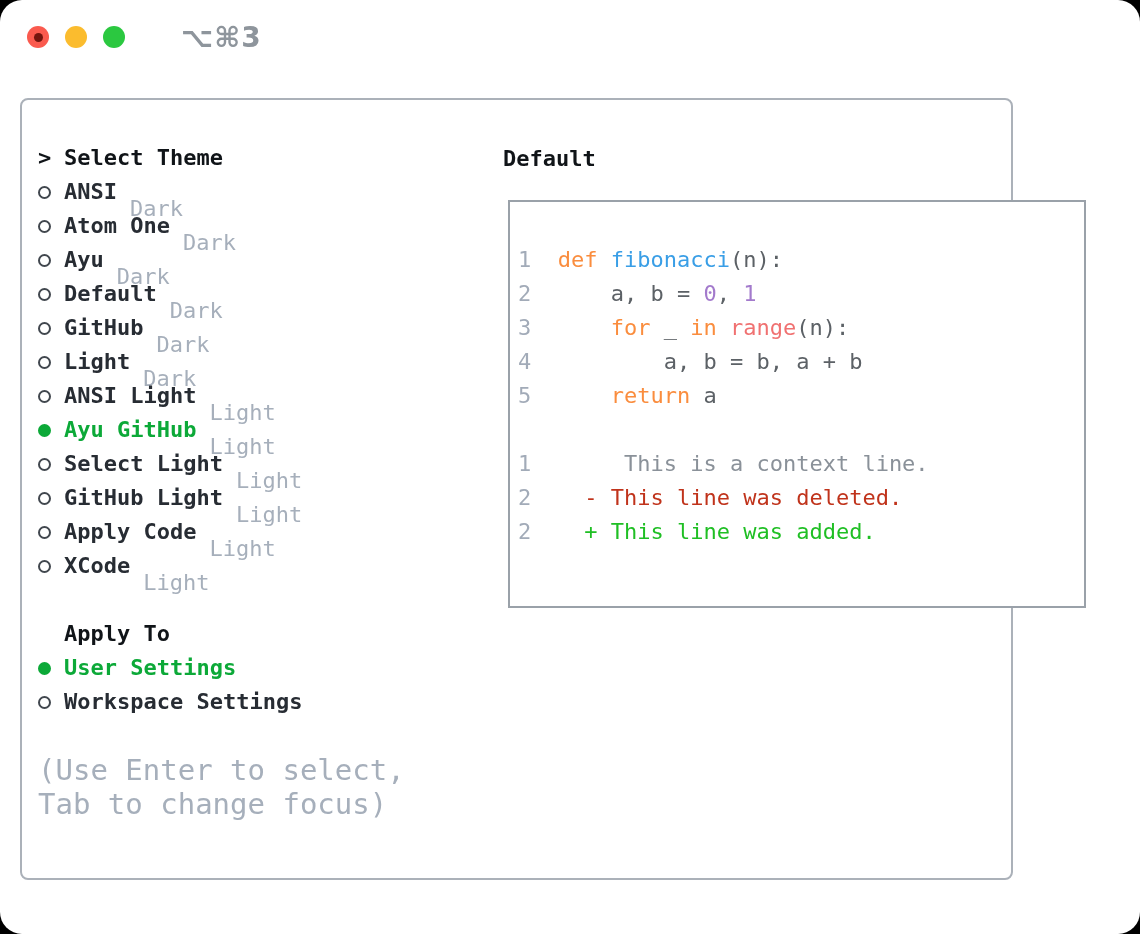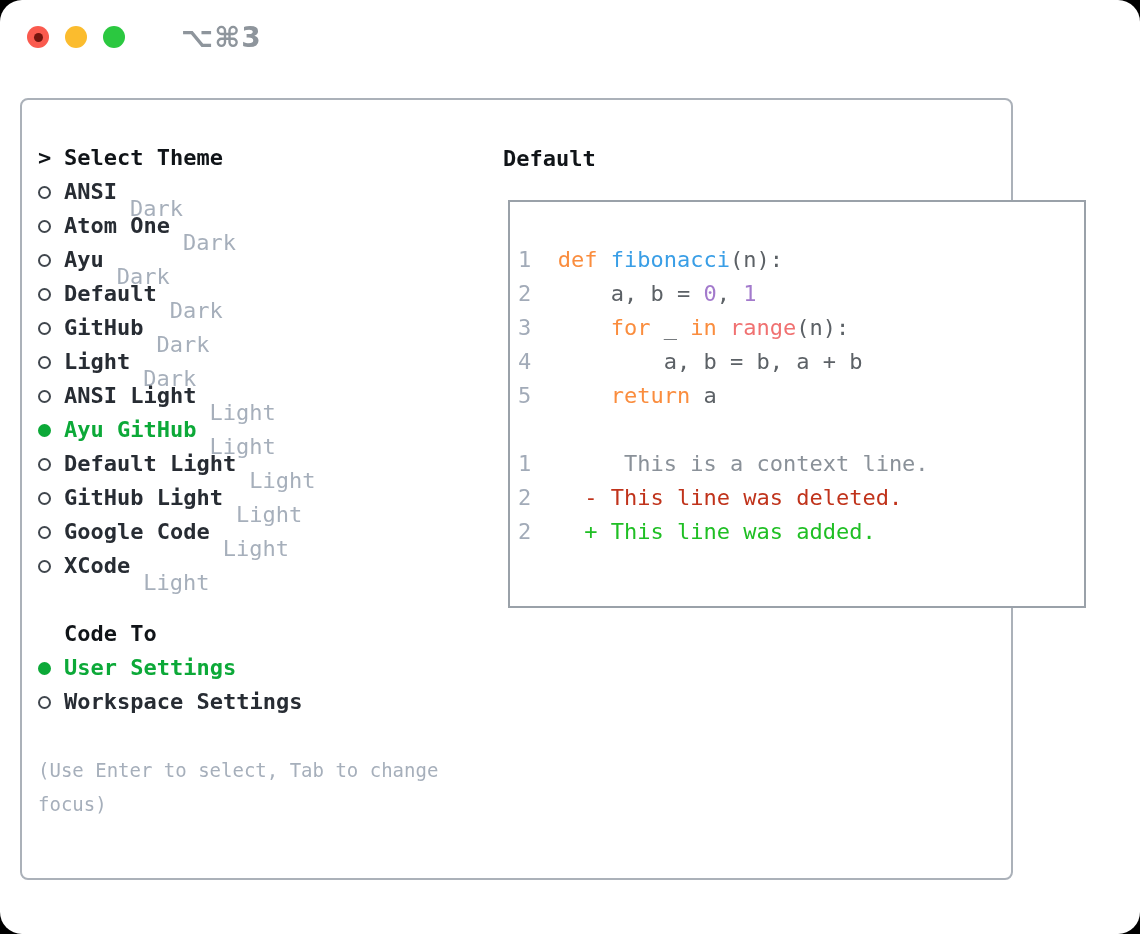--- a/index.html
+++ b/index.html
@@ -26,21 +26,21 @@
   .prefix { display:inline-block; width:26px; flex:0 0 26px; }
   .hdr { font-weight:bold; color:var(--c-header_text); }
   .radio { flex:0 0 26px; display:flex; align-items:center; }
   .radio i { display:block; width:13px; height:13px; border-radius:50%; border:2px solid var(--c-radio_outline); }
   .radio.sel i { background:var(--c-accent_green); border-color:var(--c-accent_green); }
   .itm { color:var(--c-item_text);font-weight:bold; }
   .itm.sel { color:var(--c-accent_green); }
   .variant { color:var(--c-muted); margin-left:13px;margin-top:34px; }
   .applyhdr { margin-top:34px; }
   .applyhdr span { margin-left:26px; color:var(--c-header_text); }
-  .hint { margin-top:34px; width:420px; white-space:normal; color:var(--c-muted); font-size:19px; line-height:34px; }
+  .hint { margin-top:34px; width:420px; white-space:normal; color:var(--c-muted); font-size:29px; line-height:34px; }
   
   .pheader { position:absolute; left:481px; top:41px; height:34px; display:flex; align-items:center; font-weight:bold; font-size:22px; color:var(--c-header_text); }
   .pbox { position:absolute; left:486px; top:100px; width:578px; height:408px; border:2px solid var(--c-box_border); background:#fff; }
   .code { padding:41px 0 0 8px; font-size:22px; line-height:34px; white-space:pre; font-family:inherit; }
   .lnum { color:var(--c-lineno); }
 </style>
 </head>
 <body>
 
 <div class="window">
@@ -62,28 +62,28 @@
       </div>
       <div id="theme-list">
           <div class="row"><span class="radio"><i></i></span><span class="itm">ANSI</span><span class="variant">Dark</span></div>
           <div class="row"><span class="radio"><i></i></span><span class="itm">Atom One</span><span class="variant">Dark</span></div>
           <div class="row"><span class="radio"><i></i></span><span class="itm">Ayu</span><span class="variant">Dark</span></div>
           <div class="row"><span class="radio"><i></i></span><span class="itm">Default</span><span class="variant">Dark</span></div>
           <div class="row"><span class="radio"><i></i></span><span class="itm">GitHub</span><span class="variant">Dark</span></div>
           <div class="row"><span class="radio"><i></i></span><span class="itm">Light</span><span class="variant">Dark</span></div>
           <div class="row"><span class="radio"><i></i></span><span class="itm">ANSI Light</span><span class="variant">Light</span></div>
           <div class="row"><span class="radio sel"><i></i></span><span class="itm sel">Ayu GitHub</span><span class="variant">Light</span></div>
-          <div class="row"><span class="radio"><i></i></span><span class="itm">Default Light</span><span class="variant">Light</span></div>
+          <div class="row"><span class="radio"><i></i></span><span class="itm">Select Light</span><span class="variant">Light</span></div>
           <div class="row"><span class="radio"><i></i></span><span class="itm">GitHub Light</span><span class="variant">Light</span></div>
-          <div class="row"><span class="radio"><i></i></span><span class="itm">Google Code</span><span class="variant">Light</span></div>
+          <div class="row"><span class="radio"><i></i></span><span class="itm">Apply Code</span><span class="variant">Light</span></div>
           <div class="row"><span class="radio"><i></i></span><span class="itm">XCode</span><span class="variant">Light</span></div>
         </div>
 
       <div class="row hdr applyhdr">
-        <span>Code To</span>
+        <span>Apply To</span>
       </div>
       <div id="apply-list">
           <div class="row"><span class="radio sel"><i></i></span><span class="itm sel">User Settings</span></div>
           <div class="row"><span class="radio"><i></i></span><span class="itm">Workspace Settings</span></div>
         </div>
 
       <div class="hint">(Use Enter to select, Tab to change focus)</div>
     </div>
 
     <div class="pheader">Default</div>

